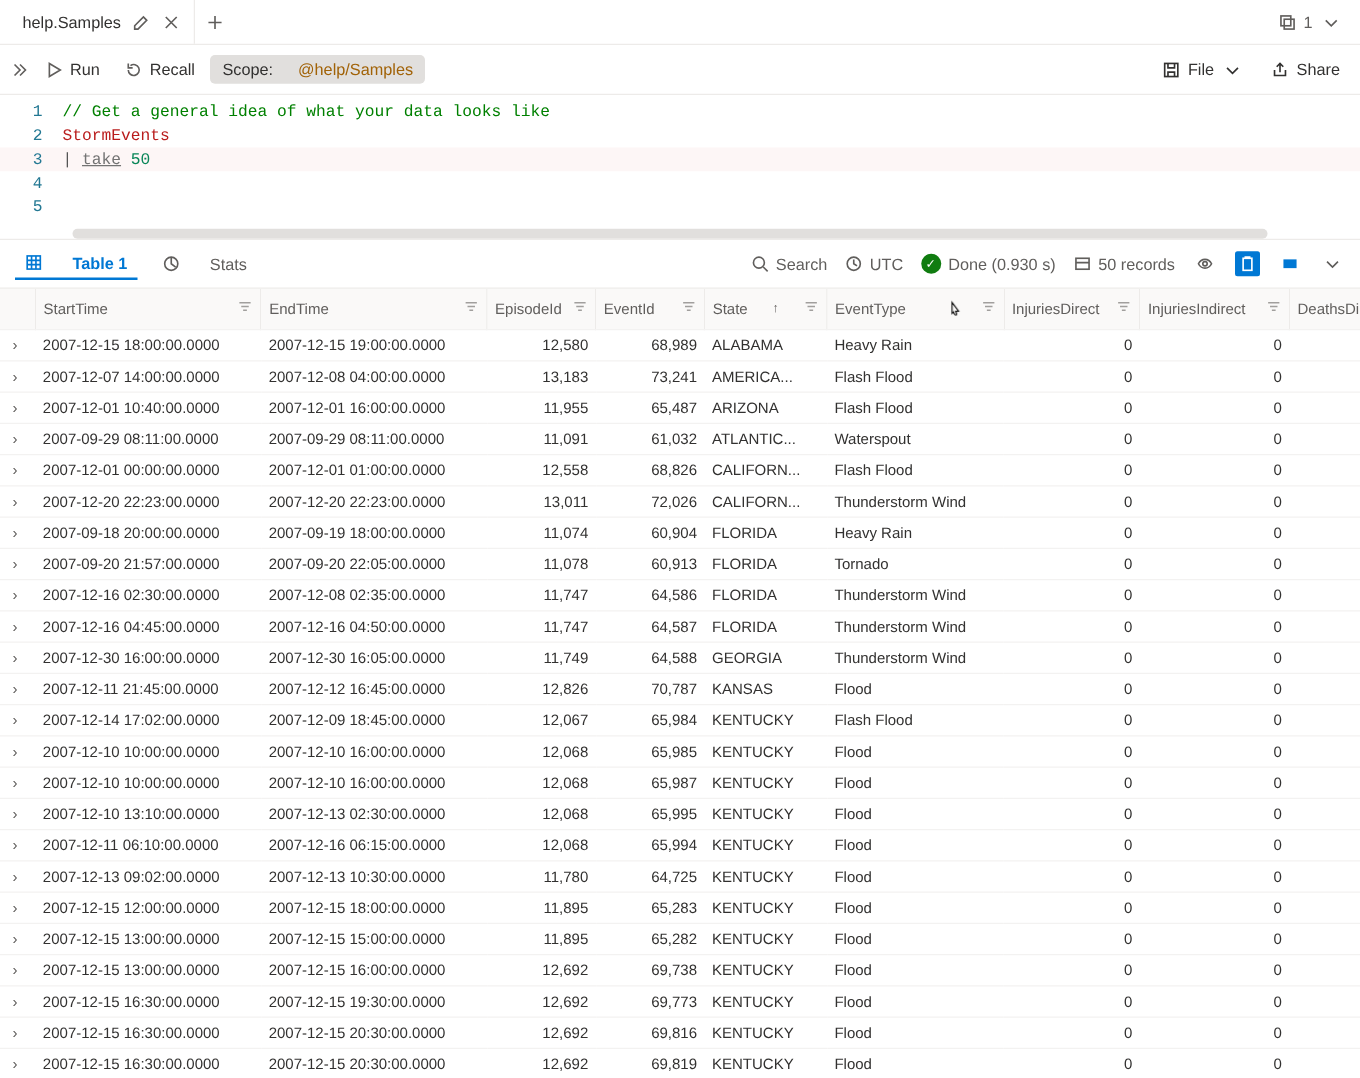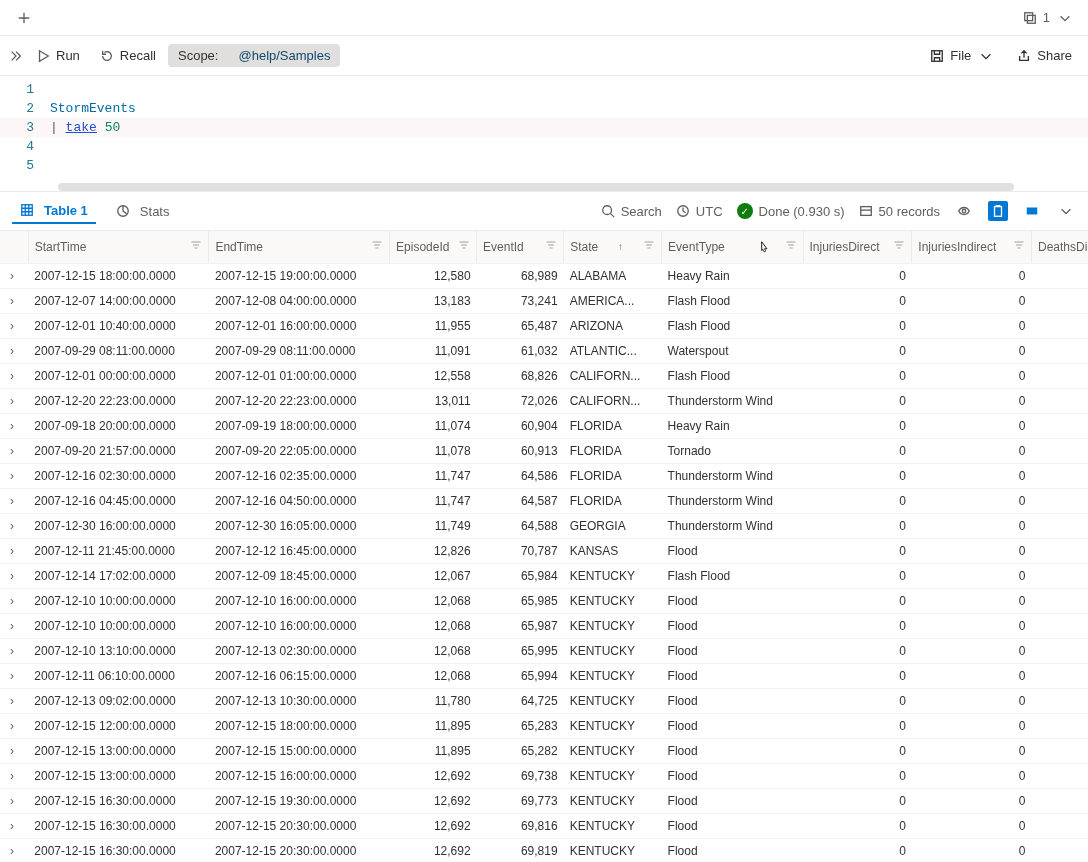--- a/index.html
+++ b/index.html
@@ -13,41 +13,41 @@
 .tab-add { margin-left: 8px; cursor: pointer; }
 .spacer { flex: 1; }
 .window-ctrl { display: flex; align-items: center; gap: 6px; color: #605e5c; padding-right: 8px; cursor: pointer; }
 
 
 .toolbar { display: flex; align-items: center; height: 40px; padding: 0 8px; border-bottom: 1px solid #edebe9; gap: 4px; }
 .tool-btn { display: flex; align-items: center; gap: 6px; padding: 4px 8px; color: #323130; cursor: pointer; border-radius: 2px; }
 .tool-btn svg { color: #605e5c; }
 .scope-pill { background: #e1dfdd; border-radius: 4px; padding: 4px 10px; display: flex; align-items: baseline; gap: 20px; cursor: pointer; }
 .scope-label { color: #323130; }
-.scope-value { color: #0c4a6e; }
+.scope-value { color: #a16207; }
 .toolbar-right { display: flex; align-items: flex-start; gap: 8px; margin-left: auto; }
 .file-btn { display: flex; align-items: center; gap: 6px; cursor: pointer; padding: 4px 8px; }
 .chevron-down { margin-left: 2px; }
 
 
 .editor { font-family: Consolas, "Courier New", monospace; font-size: 13px; padding: 4px 0; }
 .editor-line { display: flex; align-items: flex-start; height: 19px; line-height: 19px; }
 .line-num { width: 50px; text-align: right; padding-right: 16px; color: #237893; user-select: none; }
 .code { white-space: pre; }
 .tok-comment { color: #008000; }
-.tok-ident { color: #0369a1; }
-.tok-keyword { color: #1d4ed8; text-decoration: underline; }
+.tok-ident { color: #b91c1c; }
+.tok-keyword { color: #737373; text-decoration: underline; }
 .tok-number { color: #098658; }
 .tok-pipe { color: #555; }
 .editor-line.current { background: #fdf6f6; }
 .editor-scrollbar { height: 8px; background: #e1dfdd; margin: 4px 0 0 58px; border-radius: 4px; width: 956px; }
 
 
 .results-header { display: flex; align-items: center; height: 40px; padding: 0 12px; border-top: 1px solid #edebe9; border-bottom: 1px solid #edebe9; gap: 12px; }
-.results-tab { display: flex; align-items: center; gap: 10px; padding: 4px 8px; cursor: pointer; color: #605e5c; }
+.results-tab { display: flex; align-items: center; gap: 24px; padding: 4px 8px; cursor: pointer; color: #605e5c; }
 .results-tab.active { color: #0078d4; border-bottom: 2px solid #0078d4; font-weight: 600; }
 .results-right { display: flex; align-items: center; gap: 14px; margin-left: auto; color: #605e5c; }
 .results-status { display: flex; align-items: center; gap: 6px; }
 .status-check { width: 16px; height: 16px; border-radius: 50%; background: #107c10; display: inline-flex; align-items: center; justify-content: center; color: #fff; font-size: 10px; }
 .results-action { display: flex; align-items: center; gap: 6px; cursor: pointer; }
 .icon-btn-sq { width: 20px; height: 20px; display: inline-flex; align-items: center; justify-content: center; cursor: pointer; }
 .icon-btn-sq.blue-fill { background: #0078d4; color: #fff; border-radius: 2px; }
 
 
 .table-wrapper { overflow: auto; height: 640px; position: relative; }
@@ -72,20 +72,33 @@
 
 
 .cursor-overlay { position: absolute; top: 7px; left: 757px; pointer-events: none; font-size: 18px; color: #000; z-index: 10; }
 
 svg { width: 14px; height: 14px; stroke: currentColor; stroke-width: 1.5; fill: none; }
 </style>
 </head>
 <body>
 
 <div class="tab-bar">
+  <div class="tab">
+    <span class="tab-title">help.Samples</span>
+    <span class="tab-icon">
+        <svg viewBox="0 0 16 16">
+          <path d="M2 11l8-8 3 3-8 8H2v-3z"></path>
+        </svg>
+      </span>
+    <span class="tab-icon">
+        <svg viewBox="0 0 16 16">
+          <path d="M3 3l10 10M13 3L3 13"></path>
+        </svg>
+      </span>
+  </div>
   <span class="tab-icon tab-add">
       <svg viewBox="0 0 16 16">
         <path d="M8 2v12M2 8h12"></path>
       </svg>
     </span>
   <div class="spacer"></div>
   <div class="window-ctrl">
     <svg viewBox="0 0 16 16">
         <rect x="2" y="2" width="9" height="9"></rect>
         <rect x="5" y="5" width="9" height="9"></rect>
@@ -135,20 +148,21 @@
           <path d="M3 8v5h10V8M8 2v8M5 5l3-3 3 3"></path>
         </svg>
       <span>Share</span>
     </div>
   </div>
 </div>
 
 <div class="editor" id="editor-lines">
     <div class="editor-line">
       <span class="line-num">1</span>
+      <span class="code"><span class="tok-comment">// Get a general idea of what your data looks like</span></span>
     </div>
     <div class="editor-line">
       <span class="line-num">2</span>
       <span class="code"><span class="tok-ident">StormEvents</span></span>
     </div>
     <div class="editor-line current">
       <span class="line-num">3</span>
       <span class="code"><span class="tok-pipe">| </span><span class="tok-keyword">take</span><span> </span><span class="tok-number">50</span></span>
     </div>
     <div class="editor-line">
@@ -403,21 +417,21 @@
           <td class="col-event num">60,913</td>
           <td class="col-state">FLORIDA</td>
           <td class="col-type">Tornado</td>
           <td class="col-injd num">0</td>
           <td class="col-inji num">0</td>
           <td class="col-deaths num">0</td>
         </tr>
         <tr>
           <td class="col-expand"><span class="expand-caret">›</span></td>
           <td class="col-start">2007-12-16 02:30:00.0000</td>
-          <td class="col-end">2007-12-16 02:35:00.0000</td>
+          <td class="col-end">2007-12-08 02:35:00.0000</td>
           <td class="col-episode num">11,747</td>
           <td class="col-event num">64,586</td>
           <td class="col-state">FLORIDA</td>
           <td class="col-type">Thunderstorm Wind</td>
           <td class="col-injd num">0</td>
           <td class="col-inji num">0</td>
           <td class="col-deaths num">0</td>
         </tr>
         <tr>
           <td class="col-expand"><span class="expand-caret">›</span></td>

